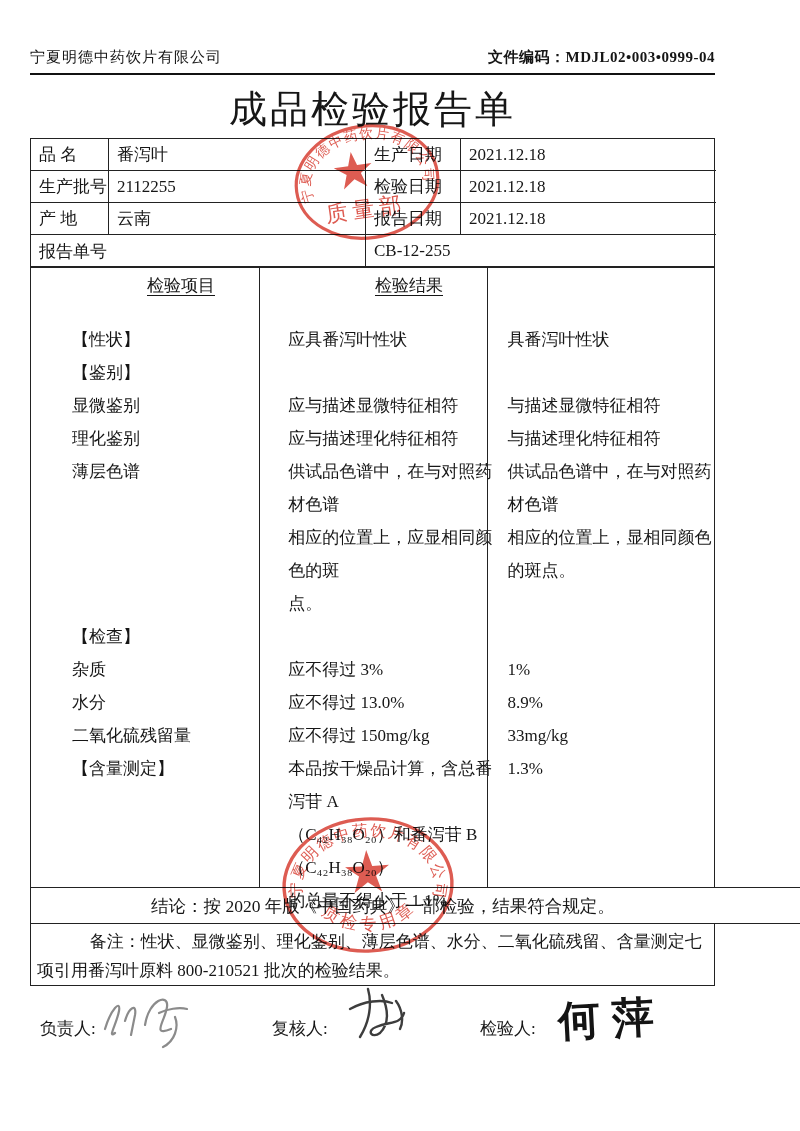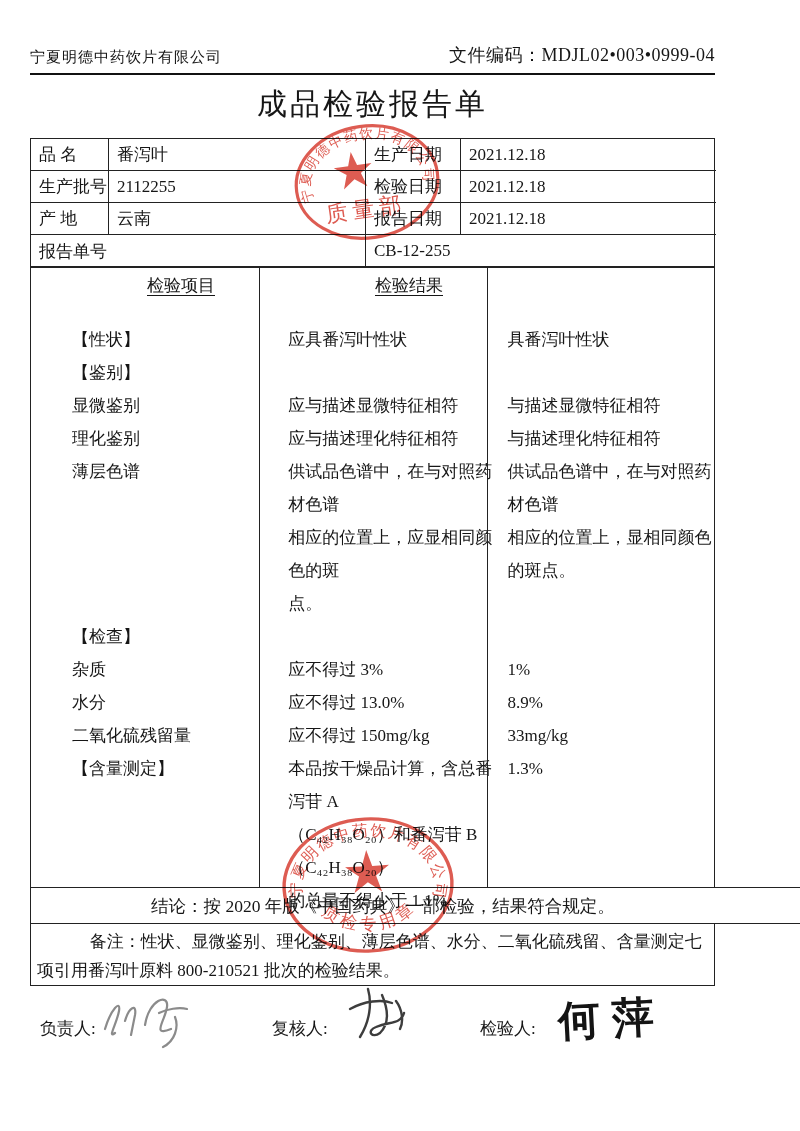--- a/index.html
+++ b/index.html
@@ -8,25 +8,25 @@
     font-family:"Liberation Serif","DejaVu Serif",serif;color:#161616;
   }
   
   .hdr{
     position:absolute;left:30px;top:0;width:685px;height:75px;
     border-bottom:2px solid #111;
     display:flex;justify-content:space-between;align-items:flex-end;
     padding-bottom:6px;box-sizing:border-box;
   }
   .hdr .co{font-size:15px;letter-spacing:1px;}
-  .hdr .code{font-size:18px;letter-spacing:.5px;}
+  .hdr .code{font-size:15px;letter-spacing:.5px;font-weight:bold;}
   
   .title{
     position:absolute;left:30px;top:84px;width:685px;text-align:center;
-    font-size:30px;letter-spacing:3px;font-weight:500;
+    font-size:38px;letter-spacing:3px;font-weight:500;
   }
   
   .info{
     position:absolute;left:30px;top:138px;width:685px;
     display:grid;grid-template-columns:78px 257px 95px 255px;
     grid-auto-rows:32px;border:1.5px solid #222;box-sizing:border-box;
     font-size:17px;
   }
   .info .c{border-right:1px solid #222;border-bottom:1px solid #222;
     display:flex;align-items:center;padding:0 8px;box-sizing:border-box;white-space:nowrap;}

